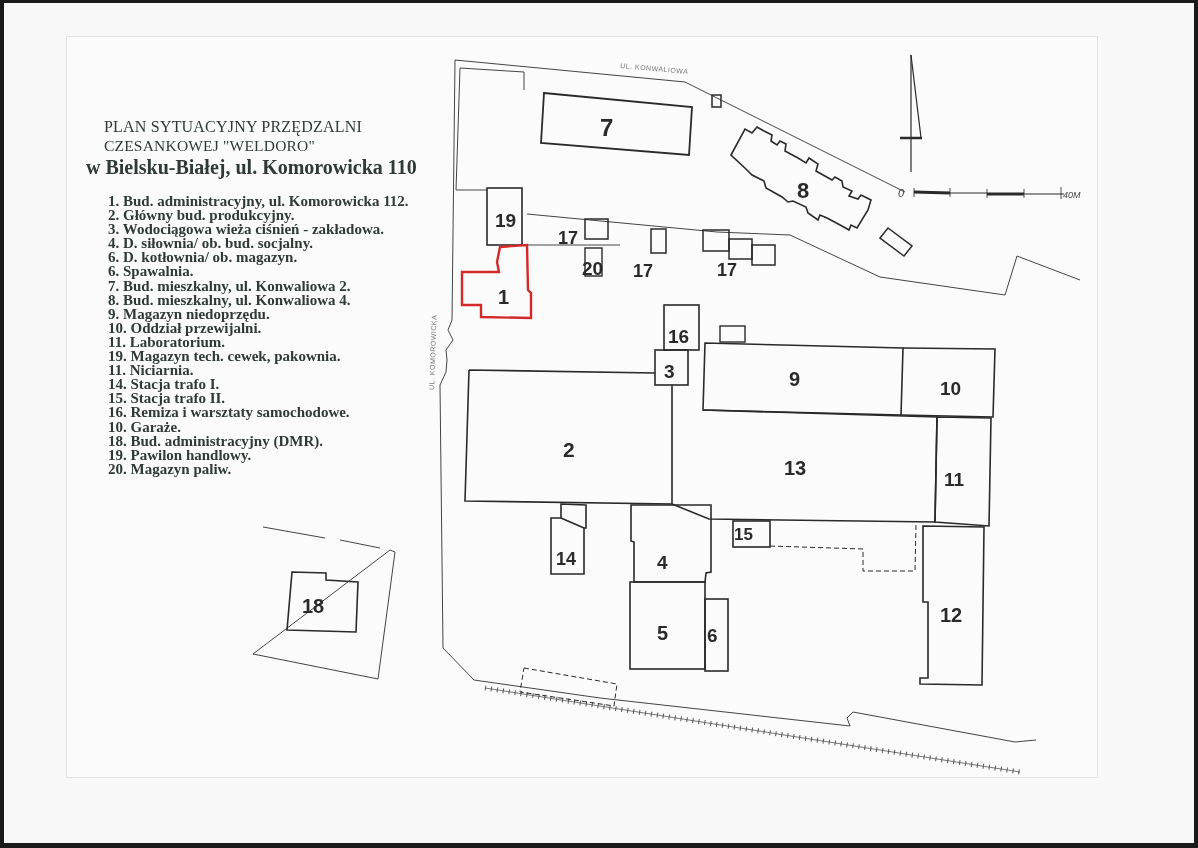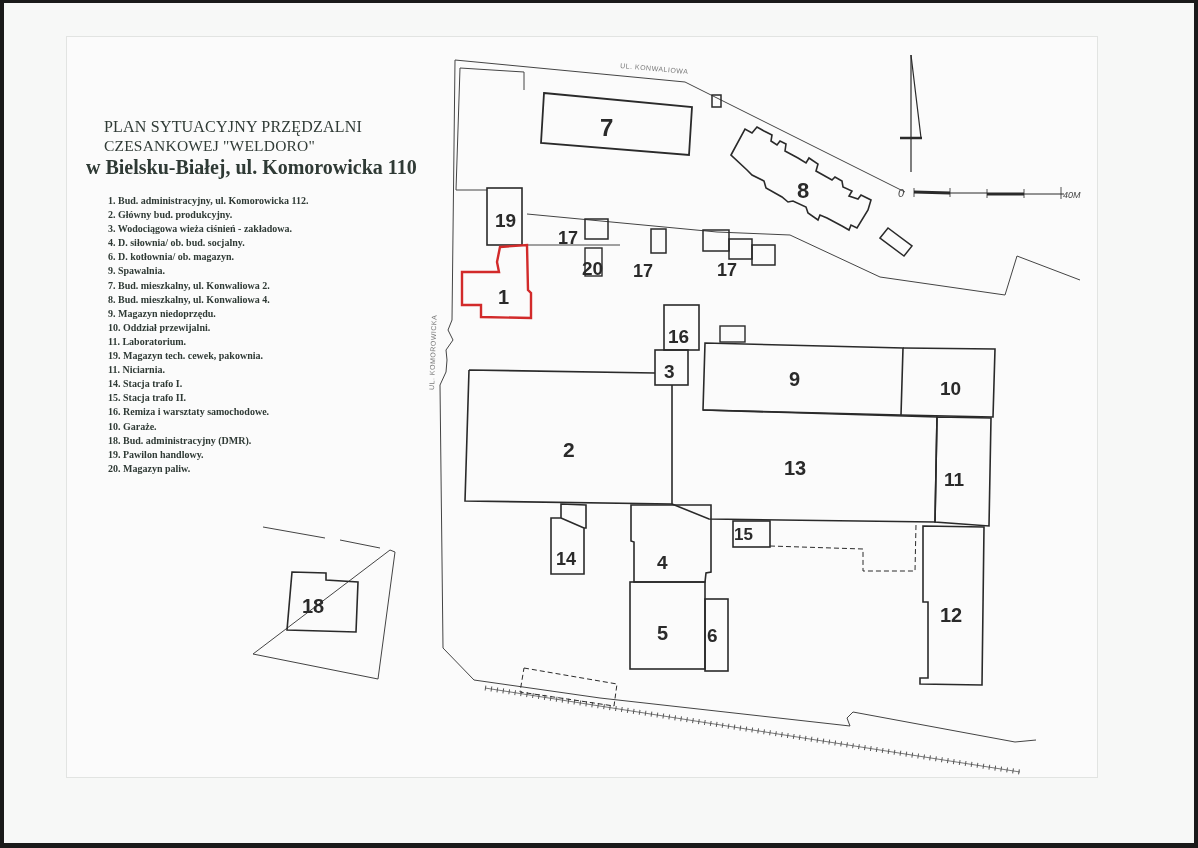--- a/index.html
+++ b/index.html
@@ -3,21 +3,21 @@
 <meta charset="utf-8">
 <style>
   html, body { margin:0; padding:0; }
   body { width:1198px; height:848px; background:#1a1a1a; position:relative; overflow:hidden; }
   .page { position:absolute; left:4px; top:3px; width:1190px; height:840px; background:#f7f8f7; }
   .frame { position:absolute; left:66px; top:36px; width:1030px; height:740px; border:1px solid #e2e4e2; background:#fbfbfb; }
   .title { position:absolute; left:86px; top:118px; width:300px; font-family:"Liberation Serif", serif; color:#2f3a35; }
   .title .t1 { position:absolute; left:18px; top:0; font-size:16px; letter-spacing:0.2px; white-space:nowrap; }
   .title .t2 { position:absolute; left:18px; top:19px; font-size:15.5px; letter-spacing:0.2px; white-space:nowrap; }
   .title .t3 { position:absolute; left:0; top:38px; font-size:20px; font-weight:bold; white-space:nowrap; }
-  .legend { position:absolute; left:108px; top:194px; margin:0; padding:0; list-style:none; font-family:"Liberation Serif", serif; font-weight:bold; font-size:10px; color:#2f3a35; }
+  .legend { position:absolute; left:108px; top:194px; margin:0; padding:0; list-style:none; font-family:"Liberation Serif", serif; font-weight:bold; font-size:15px; color:#2f3a35; }
   .legend li { height:14.1px; line-height:14.1px; white-space:nowrap; }
   svg.map { position:absolute; left:0; top:0; }
   .lbl { font-family:"Liberation Sans", sans-serif; font-weight:bold; fill:#2a2a2a; }
   .street { font-family:"Liberation Sans", sans-serif; font-size:7px; fill:#777; letter-spacing:0.5px; }
 </style>
 </head>
 <body>
 
 <div class="page"></div>
 <div class="frame"></div>
@@ -27,21 +27,21 @@
   <div class="t2">CZESANKOWEJ "WELDORO"</div>
   <div class="t3">w Bielsku-Białej, ul. Komorowicka 110</div>
 </div>
 
 <ul class="legend">
   <li>1. Bud. administracyjny, ul. Komorowicka 112.</li>
   <li>2. Główny bud. produkcyjny.</li>
   <li>3. Wodociągowa wieża ciśnień - zakładowa.</li>
   <li>4. D. siłownia/ ob. bud. socjalny.</li>
   <li>6. D. kotłownia/ ob. magazyn.</li>
-  <li>9. Spawalnia.</li>
+  <li>6. Spawalnia.</li>
   <li>7. Bud. mieszkalny, ul. Konwaliowa 2.</li>
   <li>8. Bud. mieszkalny, ul. Konwaliowa 4.</li>
   <li>9. Magazyn niedoprzędu.</li>
   <li>10. Oddział przewijalni.</li>
   <li>11. Laboratorium.</li>
   <li>19. Magazyn tech. cewek, pakownia.</li>
   <li>11. Niciarnia.</li>
   <li>14. Stacja trafo I.</li>
   <li>15. Stacja trafo II.</li>
   <li>16. Remiza i warsztaty samochodowe.</li>

